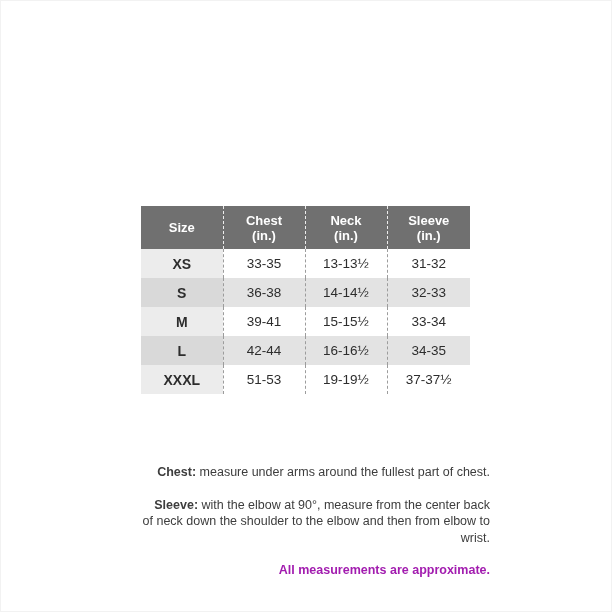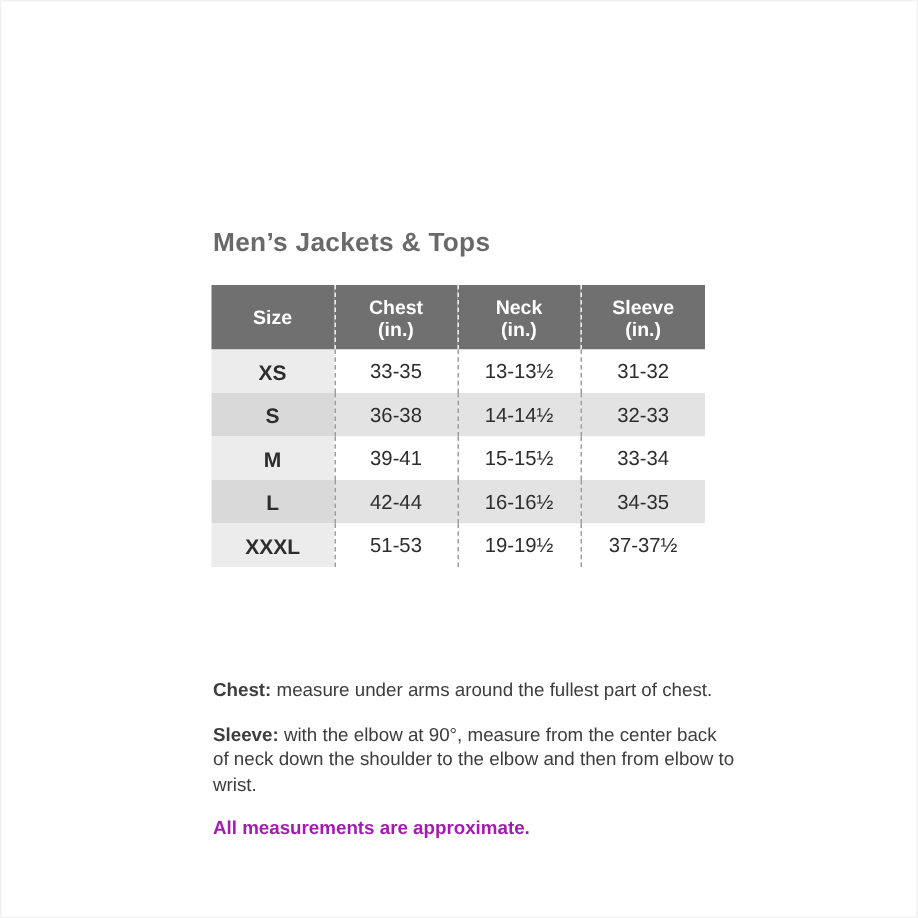--- a/index.html
+++ b/index.html
@@ -18,21 +18,21 @@
     left: 142px;
     top: 151px;
     font-size: 17.5px;
     font-weight: bold;
     color: #696969;
     letter-spacing: 0.2px;
   }
   table.size-chart {
     position: absolute;
     left: 141px;
-    top: 190px;
+    top: 206px;
     width: 329px;
     border-collapse: collapse;
     table-layout: fixed;
     padding-left: 10px;
   }
   table.size-chart col { width: 82px; }
   table.size-chart col:last-child { width: 83px; }
   .size-chart th {
     height: 43px;
     background: #707070;
@@ -63,30 +63,29 @@
   .size-chart tr.even td.data-col { background: #e3e3e3; }
   .notes {
     position: absolute;
     left: 142px;
     top: 448px;
     width: 348px;
     font-size: 12.5px;
     line-height: 16.5px;
     color: #3d3d3d;
   }
-  .notes p { margin: 4px 0 13px 0; }
+  .notes p { margin: 16px 0 13px 0; text-align: right; }
   .notes .note-label { font-weight: bold; }
   .notes p.final-note { font-weight: bold; color: #a21caf; }
 </style>
 </head>
 <body>
 
 <div class="canvas">
 
-  <div class="page-title">Men’s Jackets &amp; Tops</div>
 
   <table class="size-chart">
     <colgroup>
         <col>
         <col>
         <col>
         <col>
       </colgroup>
     <thead>
       <tr>

